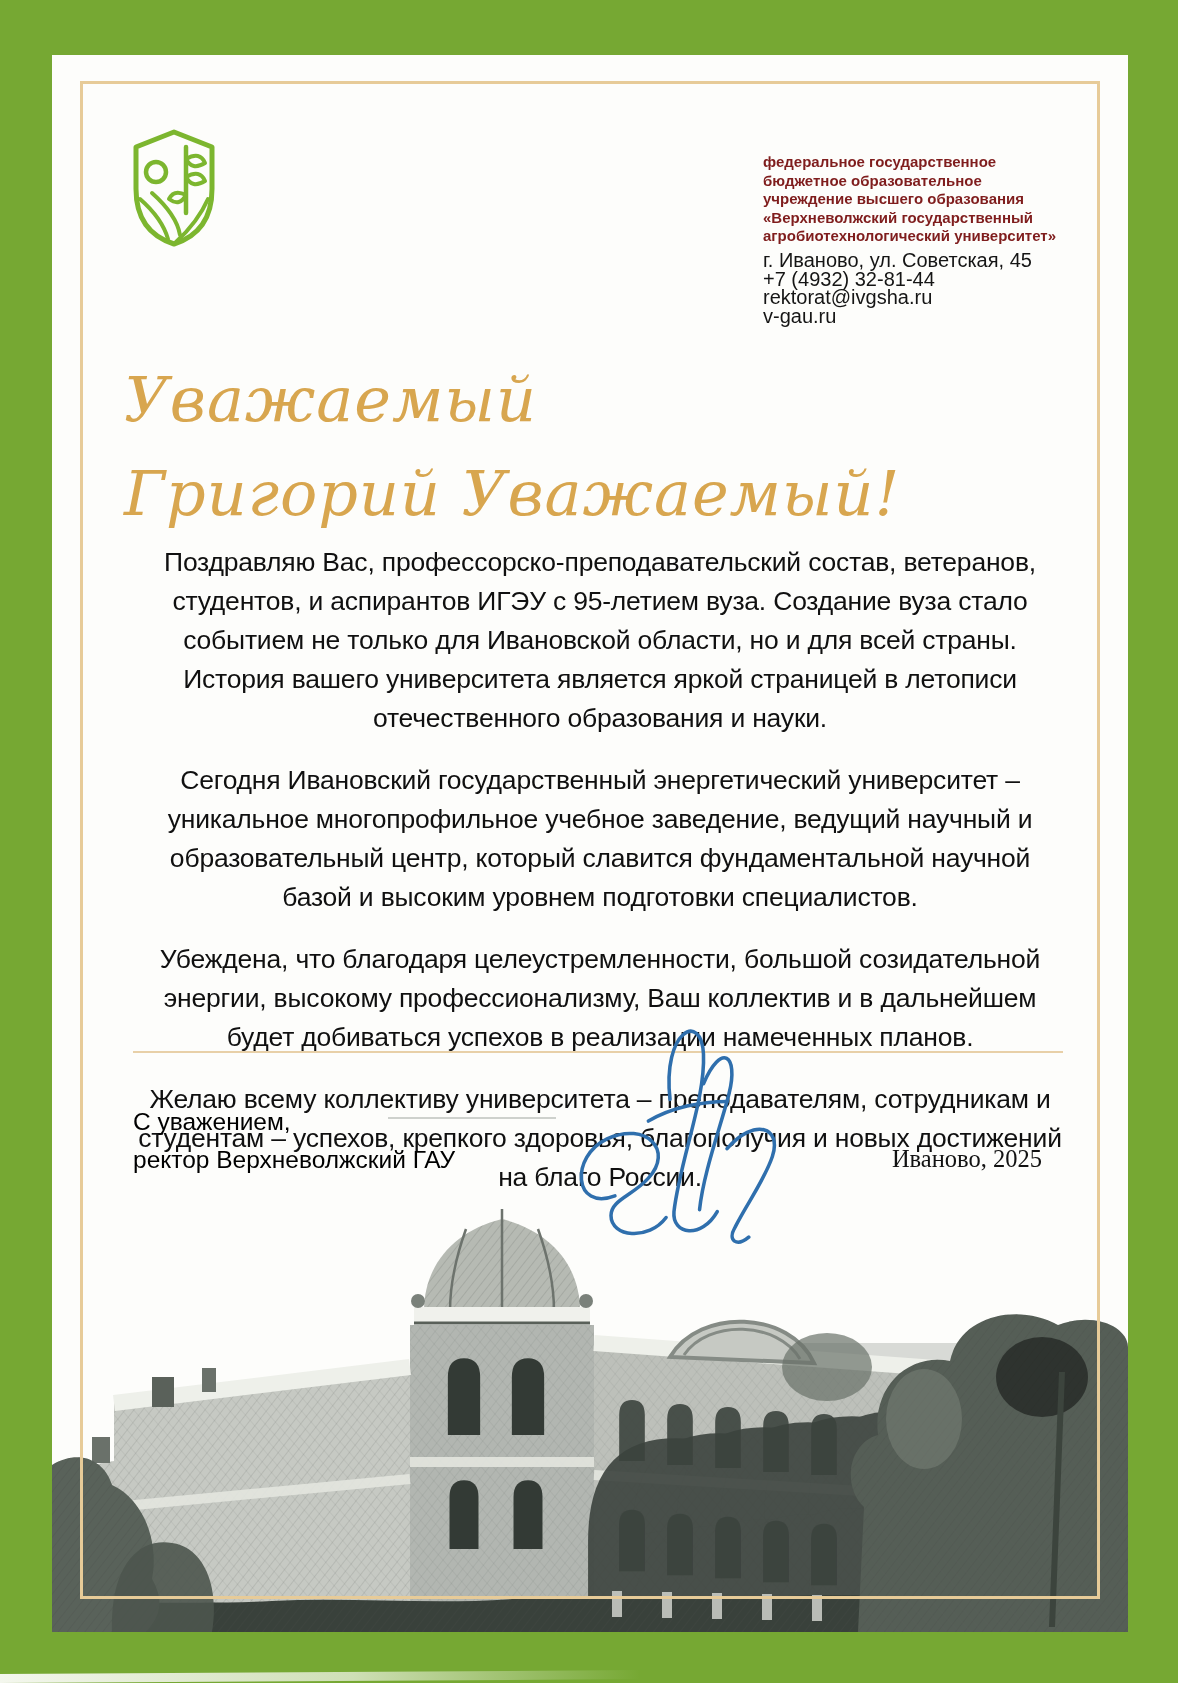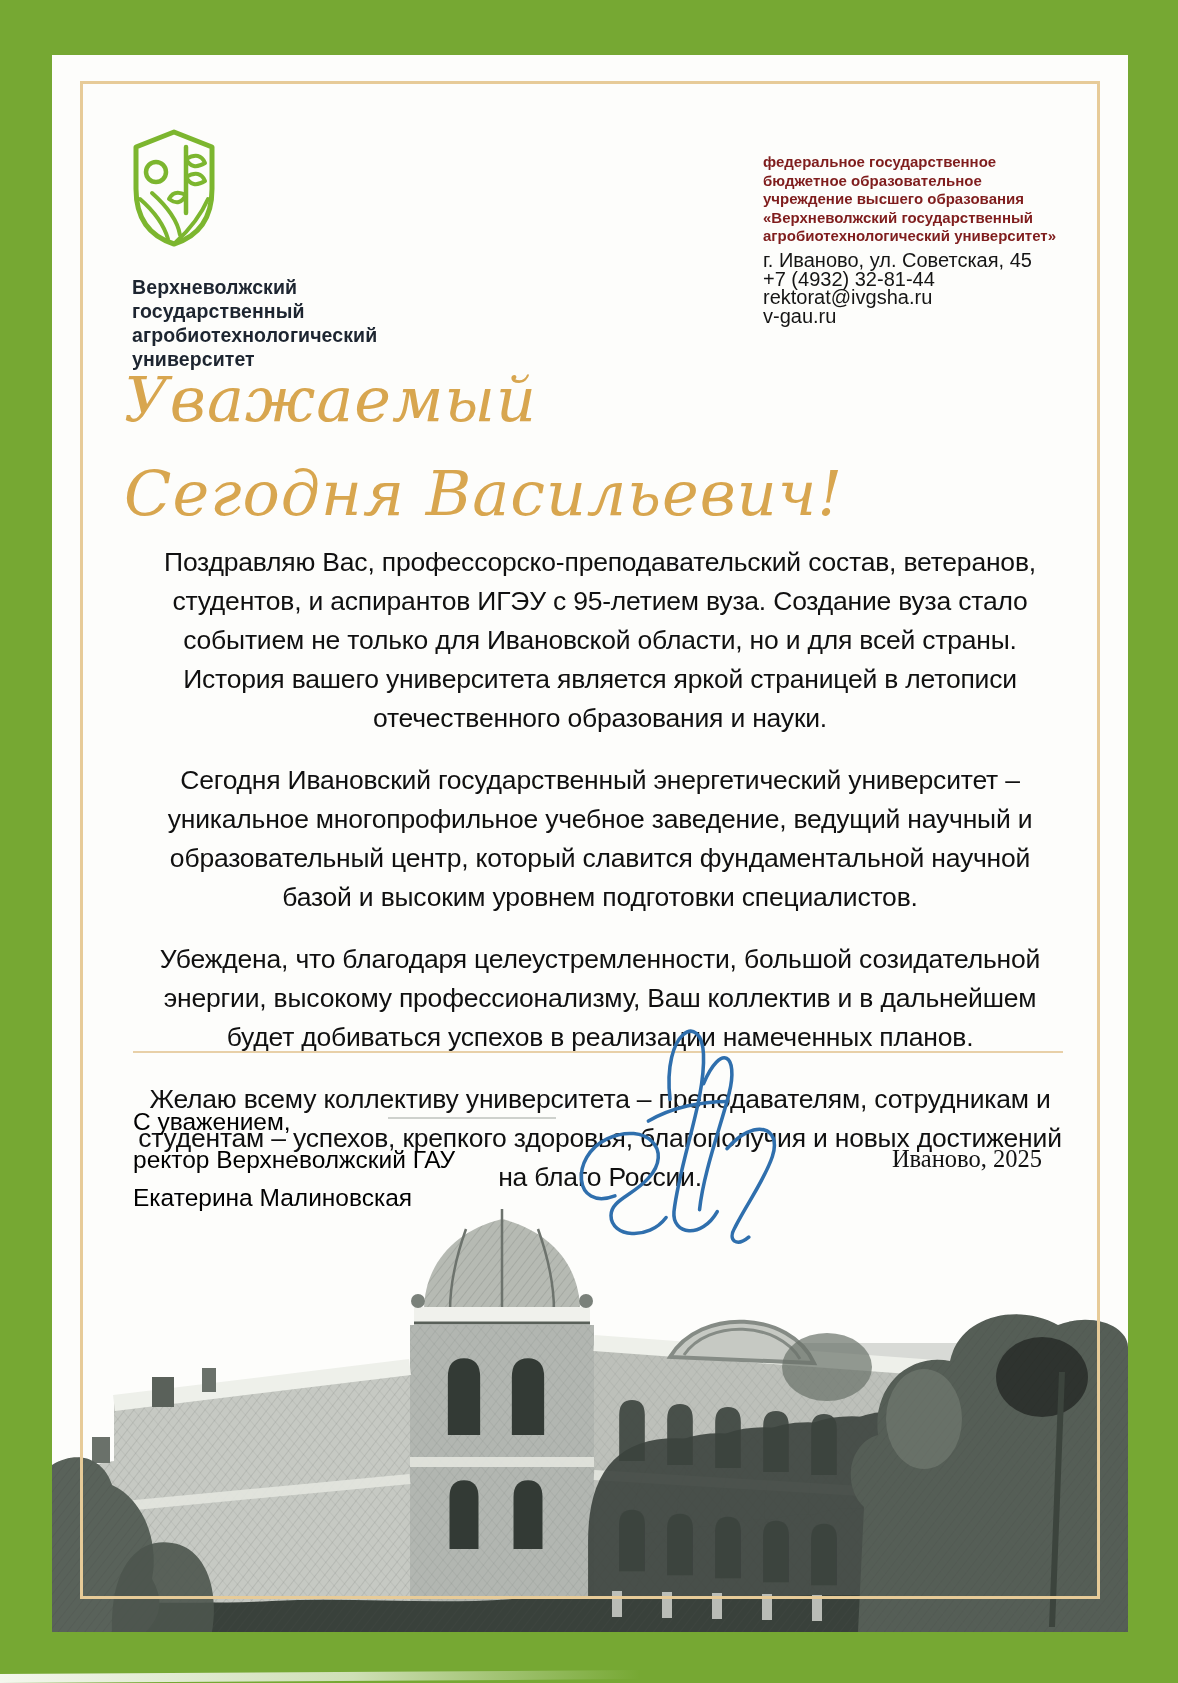--- a/index.html
+++ b/index.html
@@ -155,59 +155,52 @@
       <circle cx="26" cy="47" r="10" stroke-width="4.5"></circle>
       <path d="M56,22 V88" stroke-width="4.5"></path>
       <path d="M56,34 Q70,26 75,38 Q62,46 56,34 Z" stroke-width="4"></path>
       <path d="M56,52 Q70,44 75,56 Q62,64 56,52 Z" stroke-width="4"></path>
       <path d="M56,70 Q44,64 39,74 Q50,82 56,70 Z" stroke-width="4"></path>
       <path d="M10,74 C26,88 34,100 38,114" stroke-width="4"></path>
       <path d="M22,68 C40,84 48,98 50,110" stroke-width="4"></path>
       <path d="M46,117 C58,106 70,92 78,74" stroke-width="4"></path>
     </svg>
 
-    <div class="logo-title">
-      <div>Верхневолжский</div>
-      <div>государственный</div>
-      <div>агробиотехнологический</div>
-      <div>университет</div>
-    </div>
 
     <div class="org-block">
       <div>федеральное государственное</div>
       <div>бюджетное образовательное</div>
       <div>учреждение высшего образования</div>
       <div>«Верхневолжский государственный</div>
       <div>агробиотехнологический университет»</div>
     </div>
     <div class="contact-block">
       <div>г. Иваново, ул. Советская, 45</div>
       <div>+7 (4932) 32-81-44</div>
       <div>rektorat@ivgsha.ru</div>
       <div>v-gau.ru</div>
     </div>
 
     <div class="greeting">
       <div>Уважаемый</div>
-      <div>Сегодня Васильевич!</div>
+      <div>Григорий Уважаемый!</div>
     </div>
 
     <div class="letter-body">
       <p>Поздравляю Вас, профессорско-преподавательский состав, ветеранов, студентов, и аспирантов ИГЭУ с 95-летием вуза. Создание вуза стало событием не только для Ивановской области, но и для всей страны. История вашего университета является яркой страницей в летописи отечественного образования и науки.</p>
       <p>Сегодня Ивановский государственный энергетический университет – уникальное многопрофильное учебное заведение, ведущий научный и образовательный центр, который славится фундаментальной научной базой и высоким уровнем подготовки специалистов.</p>
       <p>Убеждена, что благодаря целеустремленности, большой созидательной энергии, высокому профессионализму, Ваш коллектив и в дальнейшем будет добиваться успехов в реализации намеченных планов.</p>
       <p>Желаю всему коллективу университета – преподавателям, сотрудникам и студентам – успехов, крепкого здоровья, благополучия и новых достижений на благо России.</p>
     </div>
 
     <div class="divider"></div>
 
     <div class="sig-block">
       <div>С уважением,</div>
       <div>ректор Верхневолжский ГАУ</div>
-      <div>Екатерина Малиновская</div>
     </div>
 
     <div class="faint-line"></div>
 
     <svg class="signature-svg" viewBox="0 0 240 250" xmlns="http://www.w3.org/2000/svg" fill="none" stroke="#2f6fad" stroke-width="3.6" stroke-linecap="round" stroke-linejoin="round">
       <path d="M62,196 C20,212 16,156 54,138 C94,120 122,150 96,178 C80,196 58,200 58,216 C58,238 96,242 114,218"></path>
       <path d="M118,98 C110,28 150,8 152,52 C154,98 128,160 122,212 C120,236 150,240 166,212"></path>
       <path d="M152,82 C170,40 188,52 178,92 C170,124 152,172 148,210"></path>
       <path d="M176,148 C204,116 232,126 222,156 C214,180 196,204 184,228 C176,242 186,248 198,238"></path>
       <path d="M96,120 C120,106 150,100 176,100"></path>

